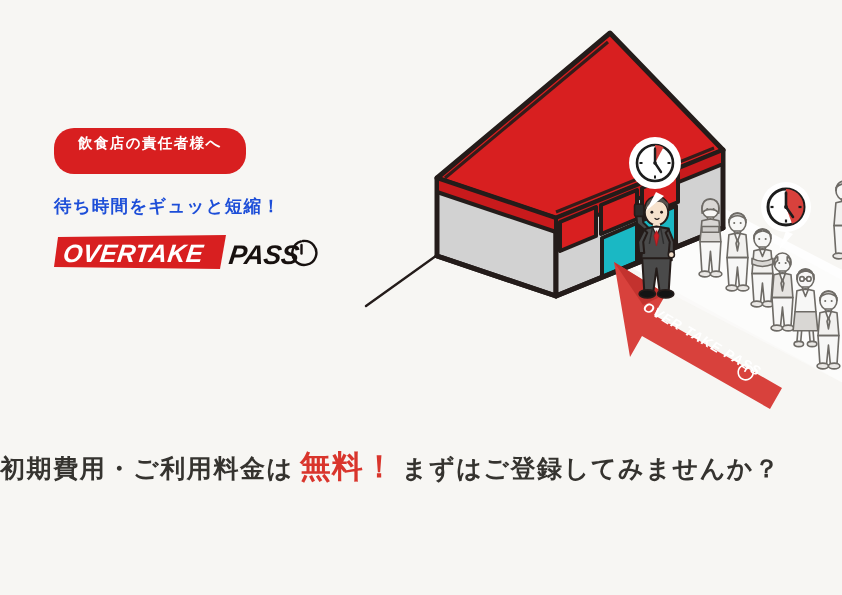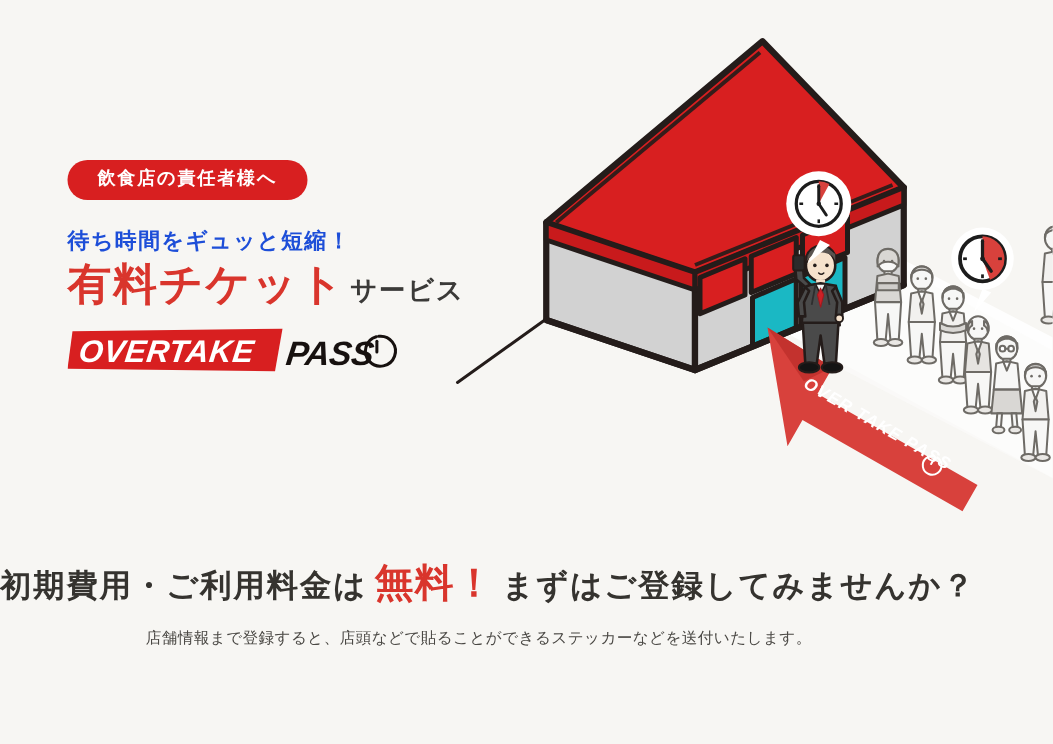--- a/index.html
+++ b/index.html
@@ -35,21 +35,21 @@
   }
 
   #audience-badge {
     display: inline-block;
     background: #d81f20;
     color: #ffffff;
     font-size: 14.5px;
     font-weight: bold;
     letter-spacing: 1.4px;
     border-radius: 20px;
-    padding: 8px 24px 9px 24px;
+    padding: 8px 24px 23px 24px;
     line-height: 1;
     white-space: nowrap;
     border: none;
     cursor: default;
   }
 
   #tagline {
     margin-top: 22px;
     font-size: 17.5px;
     font-weight: bold;
@@ -374,23 +374,20 @@
     </g>
   </svg>
 </div>
 
 <div id="copy">
 
   <div id="audience-badge">飲食店の責任者様へ</div>
 
   <div id="tagline">待ち時間をギュッと短縮！</div>
 
-  <div id="service-line">
-    <span id="service-main">有料チケット</span><span id="service-suffix">サービス</span>
-  </div>
 
   
   <div id="logo-row">
     <svg id="logo-svg" width="270" height="42" viewBox="0 0 270 42">
 
       <path d="M4,6 L172,4 L166,38 L0,36 Z" fill="#d81f20"></path>
 
       <text x="12" y="31" font-family="'Liberation Sans', sans-serif" font-size="25" font-weight="bold" font-style="italic" letter-spacing="0.5" fill="#ffffff" transform="skewX(-7)">OVER</text>
       <text x="84" y="31" font-family="'Liberation Sans', sans-serif" font-size="25" font-weight="bold" font-style="italic" letter-spacing="0.5" fill="#ffffff" transform="skewX(-7)">TAKE</text>
 
@@ -402,14 +399,13 @@
       </g>
     </svg>
   </div>
 
 </div>
 
 <div id="cta">
   <div id="cta-headline">
     <span>初期費用・ご利用料金は</span><span id="cta-free">無料！</span><span>まずはご登録してみませんか？</span>
   </div>
-  <div id="cta-note">店舗情報まで登録すると、店頭などで貼ることができるステッカーなどを送付いたします。</div>
 </div>
 
 </body></html>

